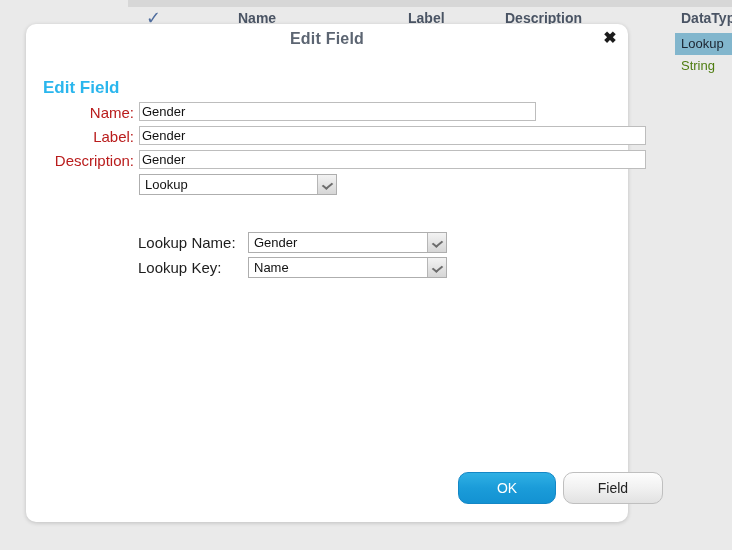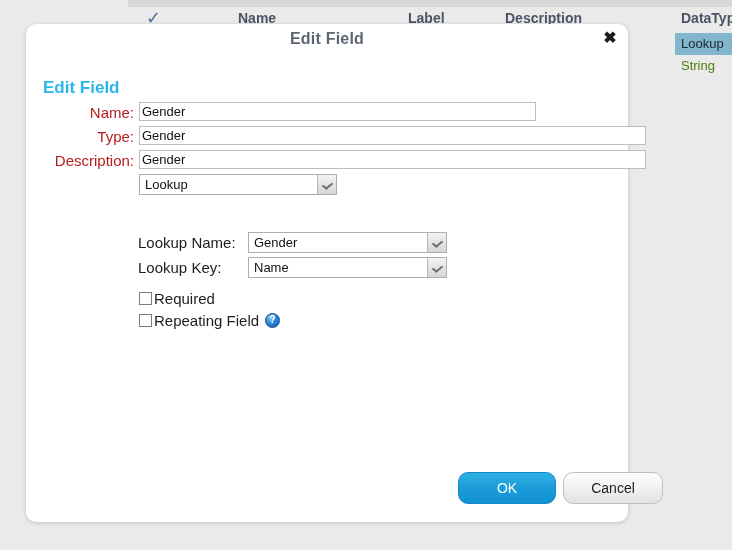--- a/index.html
+++ b/index.html
@@ -351,21 +351,21 @@
     <div class="modal-heading">Edit Field</div>
 
     <div class="form">
 
       <div class="frow">
         <div class="flabel-right">Name:</div>
         <input class="txtinput in-name" type="text" value="Gender" style="">
       </div>
 
       <div class="frow">
-        <div class="flabel-right">Type:</div>
+        <div class="flabel-right">Label:</div>
         <input class="txtinput in-label" type="text" value="Gender" style="">
       </div>
 
       <div class="frow">
         <div class="flabel-right">Description:</div>
         <input class="txtinput in-desc" type="text" value="Gender" style="">
       </div>
 
       <div class="frow">
         <div class="sel sel-type">
@@ -386,31 +386,20 @@
       </div>
       <div class="lrow">
         <div class="flabel-left">Lookup Key:</div>
         <div class="sel sel-lookup">
           <span>Name</span>
           <span class="arrowbox"></span>
         </div>
       </div>
     </div>
 
-    <div class="checks">
-      <div class="crow">
-        <span class="cbox"></span>
-        <span class="clabel">Required</span>
-      </div>
-      <div class="crow">
-        <span class="cbox"></span>
-        <span class="clabel">Repeating Field</span>
-        <span class="help-icon"></span>
-      </div>
-    </div>
 
     <div class="footer">
       <div class="btn btn-ok">OK</div>
-      <div class="btn btn-cancel">Cancel</div>
+      <div class="btn btn-cancel">Field</div>
     </div>
 
   </div>
 </div>
 
 </body></html>

